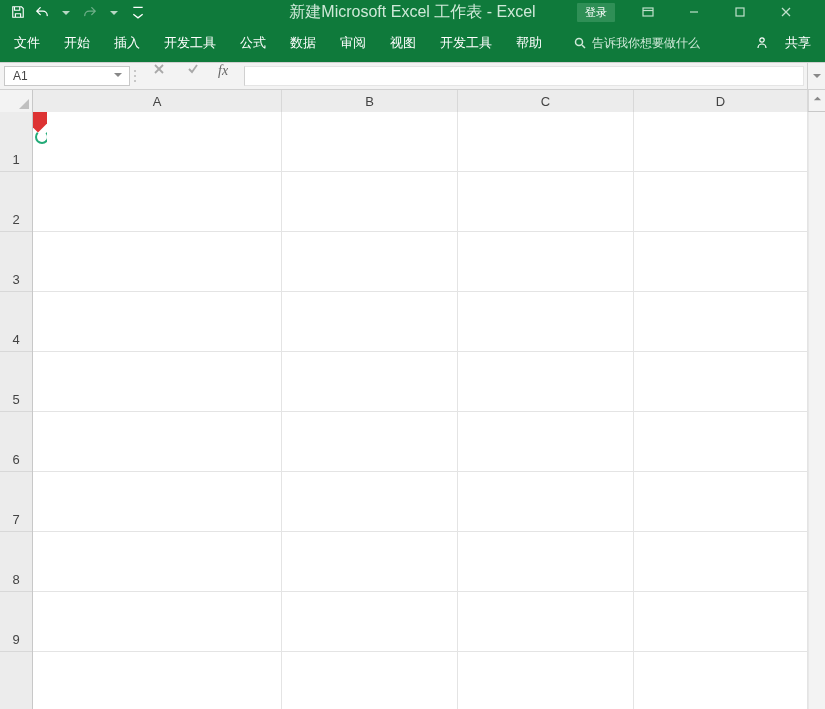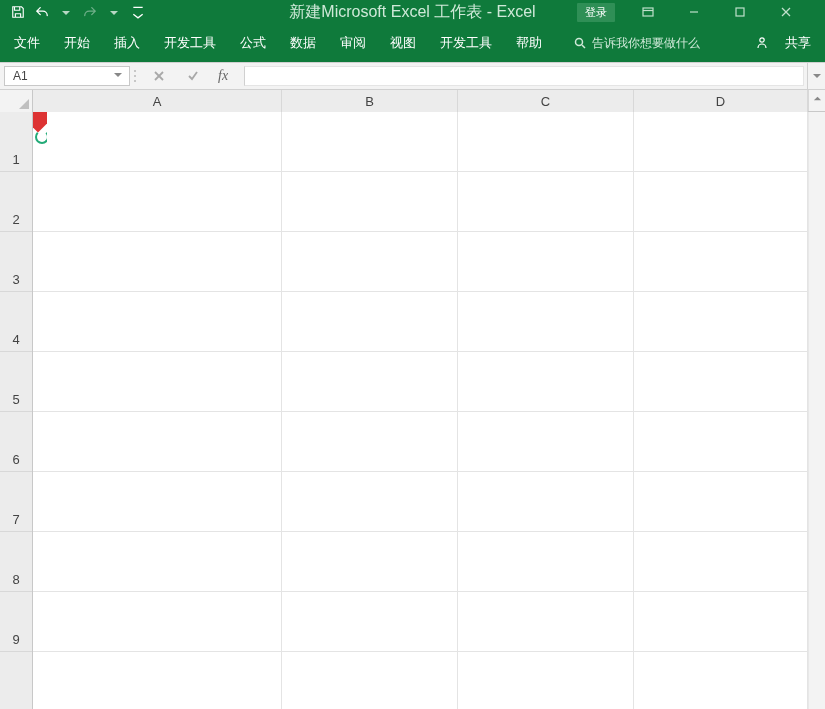--- a/index.html
+++ b/index.html
@@ -57,21 +57,21 @@
     align-items: stretch;
   }
   .name-box {
     width: 126px; display:flex; align-items:center; background:#fff; border:1px solid #c8c8c8; margin:3px 0 3px 4px;
     padding: 0 6px; justify-content: space-between;
   }
   .name-box input { border:none; outline:none; width:70px; font-size:12px; color:#444; background:transparent;}
   .name-caret svg { width:10px; height:10px; fill:#888;}
   .dotsep { display:flex; flex-direction:column; justify-content:center; gap:3px; padding:0 4px;}
   .dotsep i { width:2px; height:2px; background:#b8b8b8; border-radius:50%; display:block;}
-  .fx-btns { display:flex; align-items:center; gap:16px; padding: 0 10px; color:#a8a8a8;}
+  .fx-btns { display:flex; align-items:flex-start; gap:16px; padding: 0 10px; color:#a8a8a8;}
   .fx-btns .btn { display:flex; align-items:center; justify-content:center; width:18px;}
   .fx-btns svg { width:12px; height:12px; stroke:#a8a8a8; fill:none; stroke-width:1.8;}
   .fx-label { font-style: italic; font-family: "Times New Roman", serif; font-size: 14px; color:#666; }
   .formula-input { flex:1; background:#fff; border:1px solid #e5e5e5; border-left:1px solid #d0d0d0; margin:3px 3px 3px 6px;}
   .formula-expand { width:18px; display:flex; align-items:center; justify-content:center; border-left:1px solid #d0d0d0; background:#f3f3f3;}
   .formula-expand svg { width:10px; height:10px; fill:#888;}
 
   
   .grid-area { position:relative; height: calc(709px - 24px - 38px - 28px); }
   .colhdr-row { height:22px; display:flex; background:#f8f8f8; border-bottom:1px solid #c8c8c8;}

